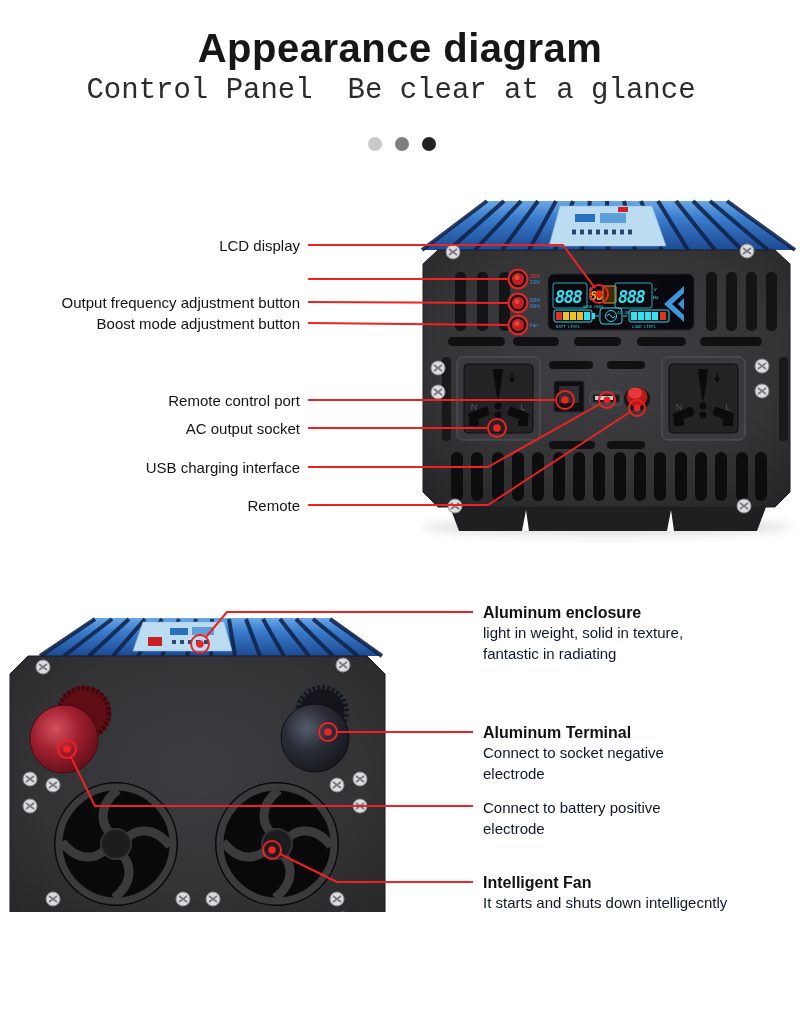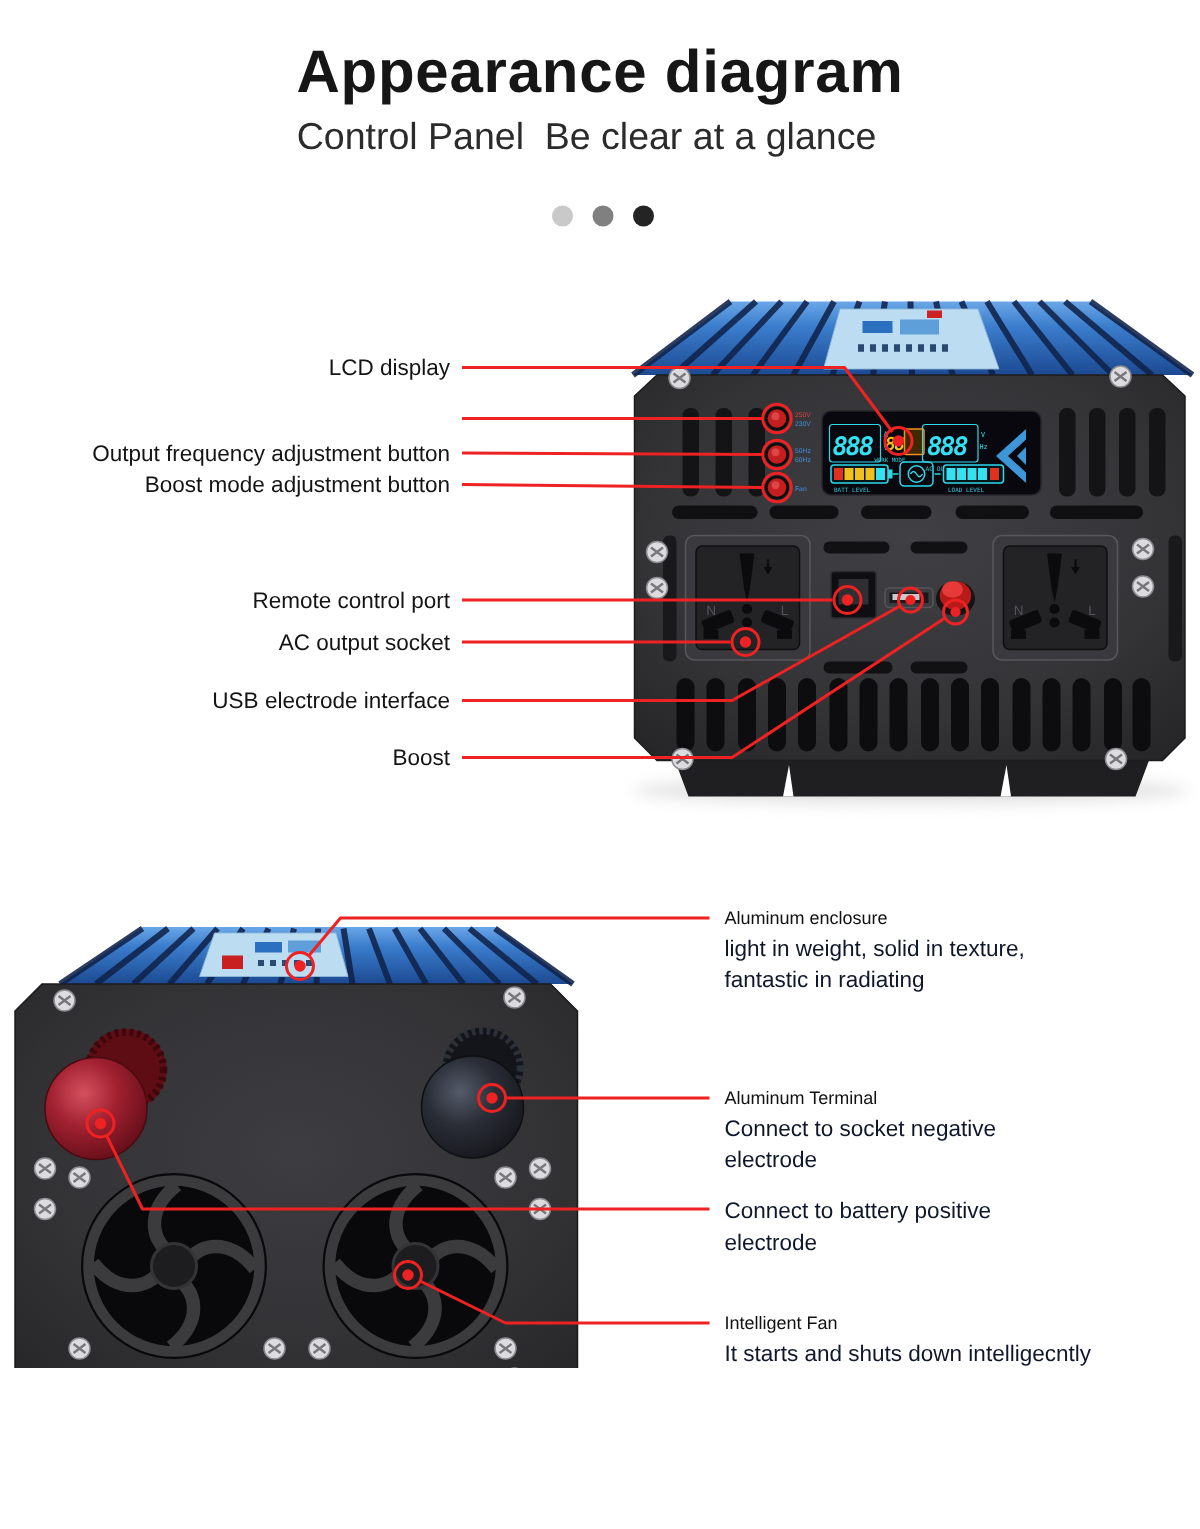--- a/index.html
+++ b/index.html
@@ -1,26 +1,26 @@
 <!DOCTYPE html>
 <html><head>
 <meta charset="utf-8">
 <style>
   html,body{margin:0;padding:0;background:#ffffff;}
   .stage{position:relative;width:800px;height:912px;background:#fff;overflow:hidden;
          font-family:"Liberation Sans","DejaVu Sans",sans-serif;}
   .title{position:absolute;top:24px;left:0;right:0;text-align:center;
          font-size:40px;font-weight:bold;color:#161616;letter-spacing:.5px;line-height:48px;}
   .subtitle{position:absolute;top:77px;left:0;right:18px;text-align:center;
-         font-size:25px;color:#2b2b2b;white-space:pre-wrap;line-height:28px;}
+         font-size:29px;color:#2b2b2b;white-space:pre-wrap;line-height:28px;font-family:Liberation Mono, monospace;}
   .dots-svg{position:absolute;top:130px;left:0;}
   .lbl{position:absolute;right:500px;font-size:15px;font-weight:normal;color:#141414;
        white-space:nowrap;line-height:19px;text-align:right;}
   .rlbl{position:absolute;left:483px;white-space:nowrap;}
-  .rlbl .t{font-size:12px;font-weight:normal;color:#111;line-height:19px;}
+  .rlbl .t{font-size:16px;font-weight:bold;color:#111;line-height:19px;}
   .rlbl .d{font-size:15px;color:#0f172a;line-height:21px;white-space:pre-line;margin-top:0;}
   .diagram{position:absolute;top:0;left:0;}
 </style>
 </head>
 <body>
 
 <div class="stage">
 
   <div class="title">Appearance diagram</div>
   <div class="subtitle">Control Panel  Be clear at a glance</div>
@@ -345,22 +345,22 @@
         <circle cx="67" cy="749" r="3.8"></circle>
         <circle cx="272" cy="850" r="3.8"></circle>
     </g>
   </svg>
 
   <div class="lbl" style="top:236px">LCD display</div>
   <div class="lbl" style="top:293px">Output frequency adjustment button</div>
   <div class="lbl" style="top:314px">Boost mode adjustment button</div>
   <div class="lbl" style="top:391px">Remote control port</div>
   <div class="lbl" style="top:419px">AC output socket</div>
-  <div class="lbl" style="top:458px">USB electrode interface</div>
-  <div class="lbl" style="top:496px">Boost</div>
+  <div class="lbl" style="top:458px">USB charging interface</div>
+  <div class="lbl" style="top:496px">Remote</div>
 
   <div class="rlbl" style="top:603px">
     <div class="t">Aluminum enclosure</div>
     <div class="d">light in weight, solid in texture,
 fantastic in radiating</div>
   </div>
   <div class="rlbl" style="top:723px">
     <div class="t">Aluminum Terminal</div>
     <div class="d">Connect to socket negative
 electrode</div>

